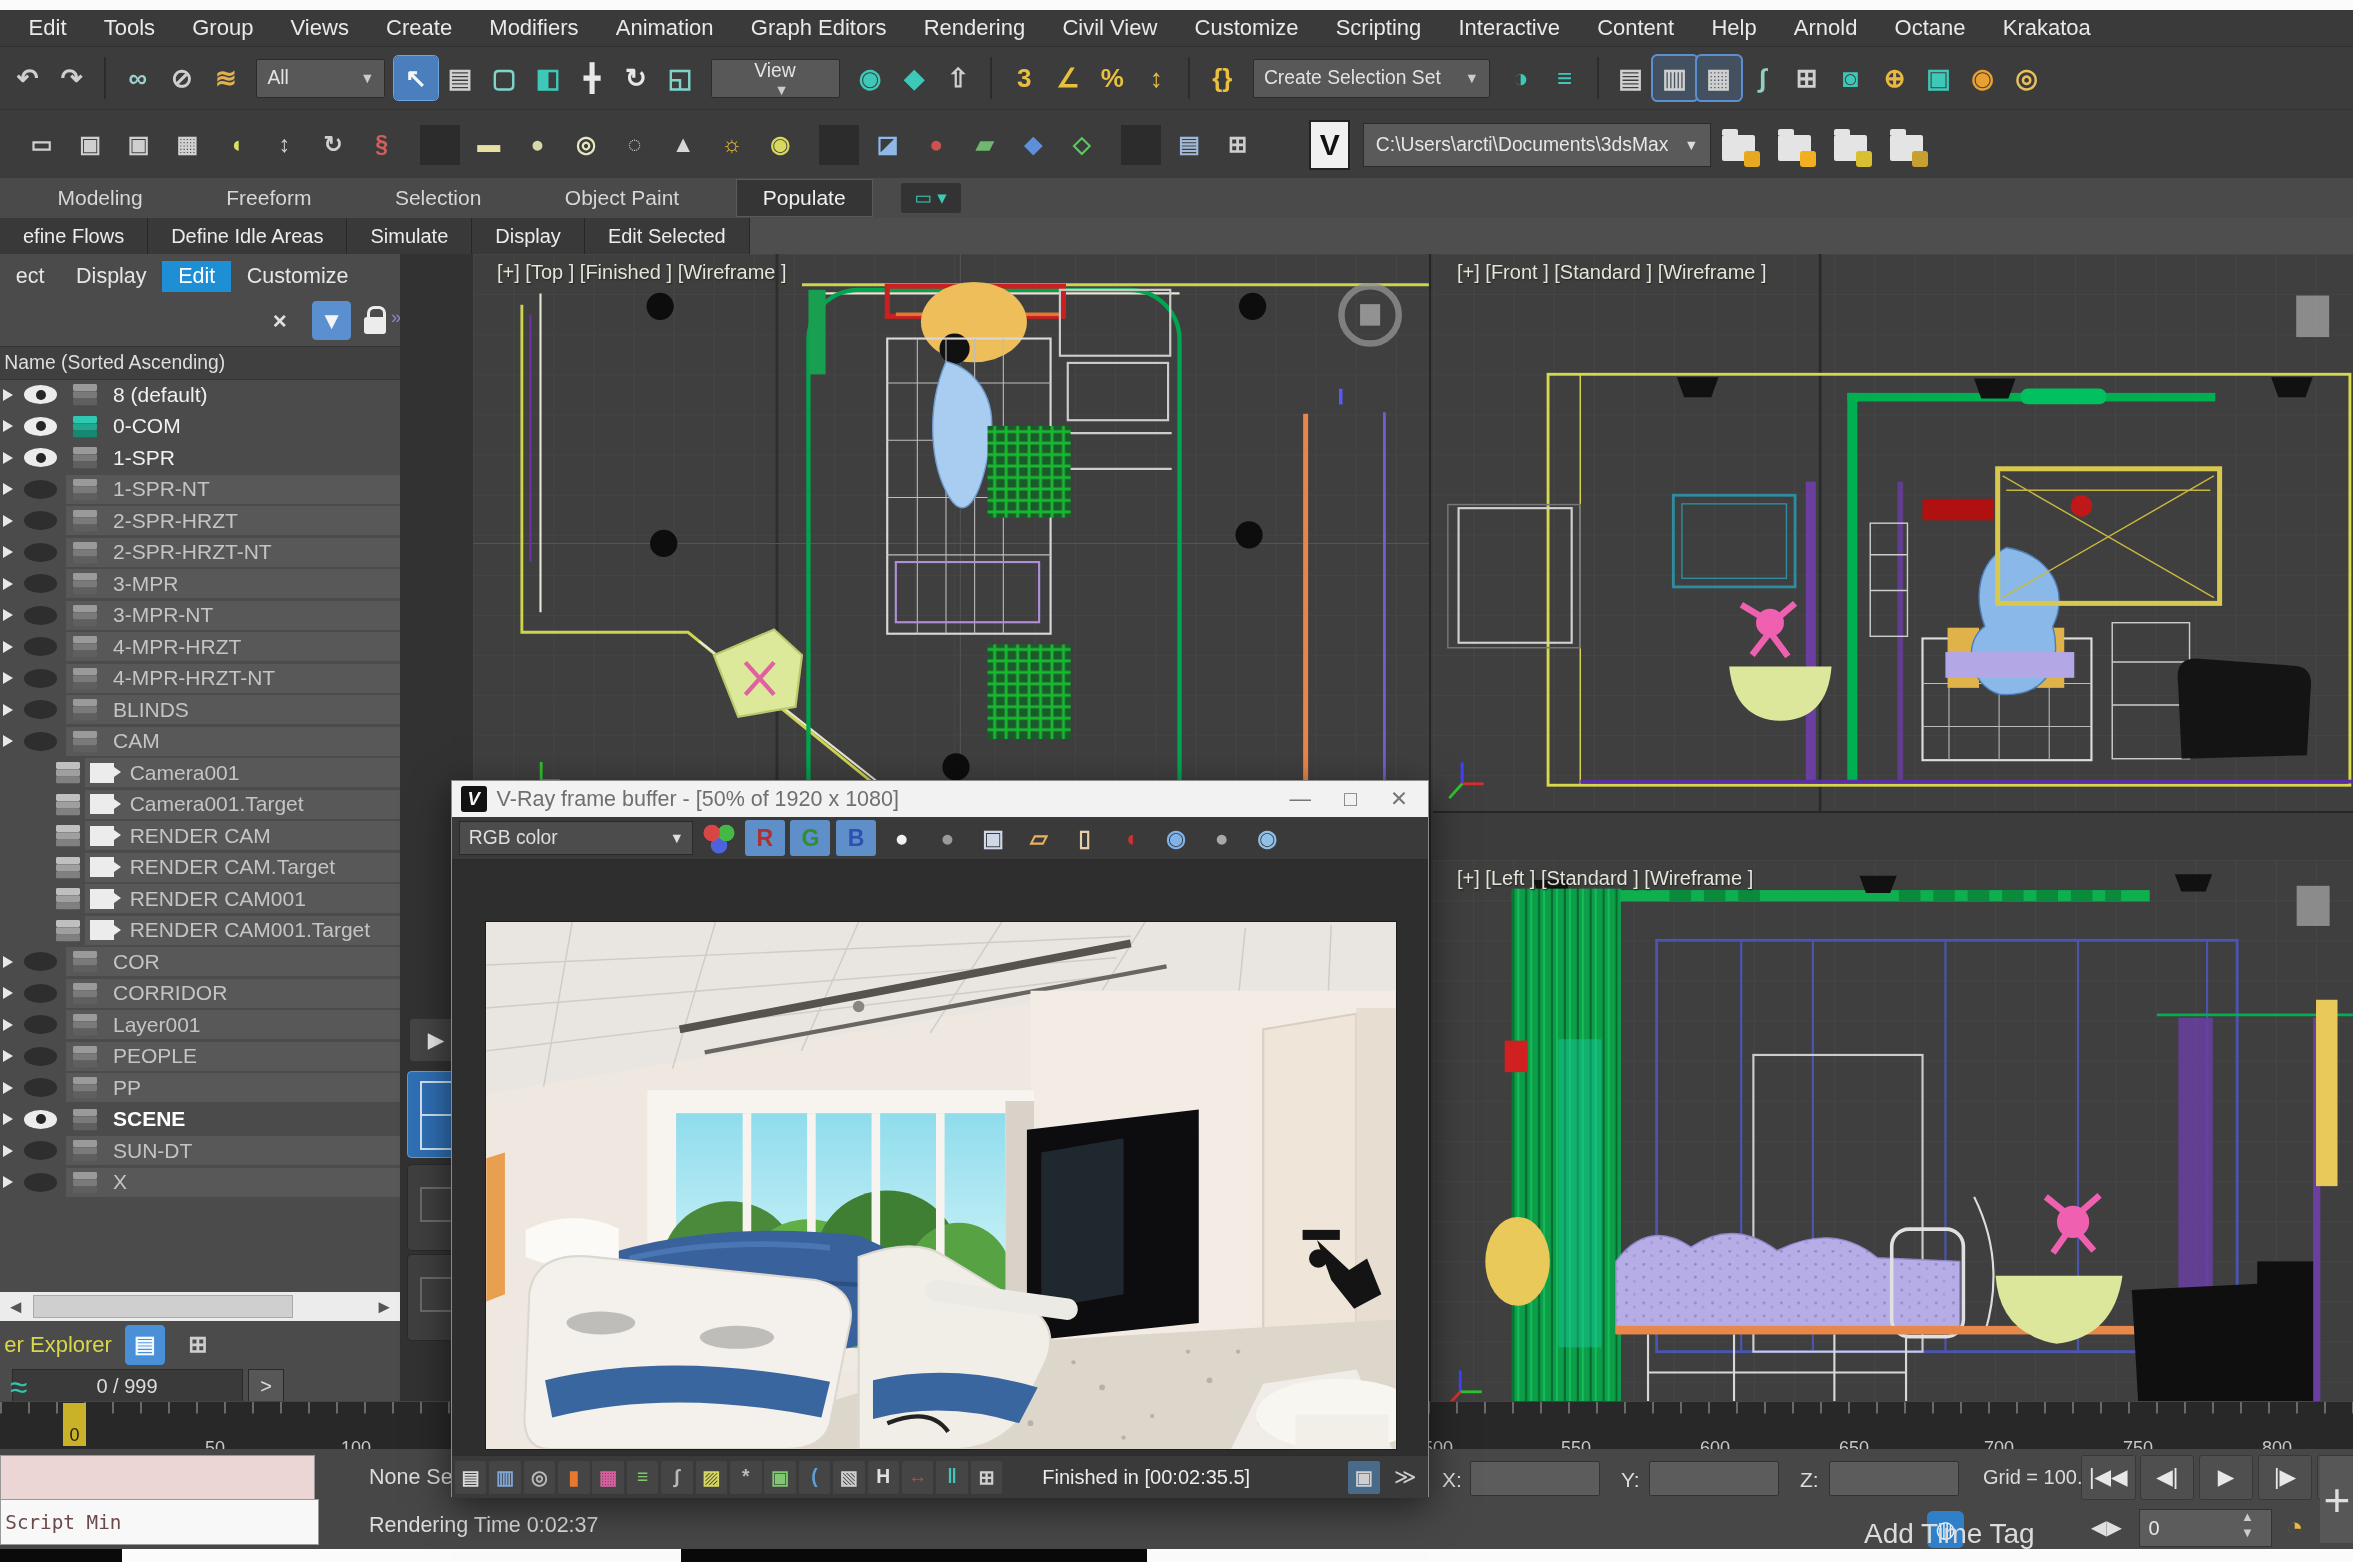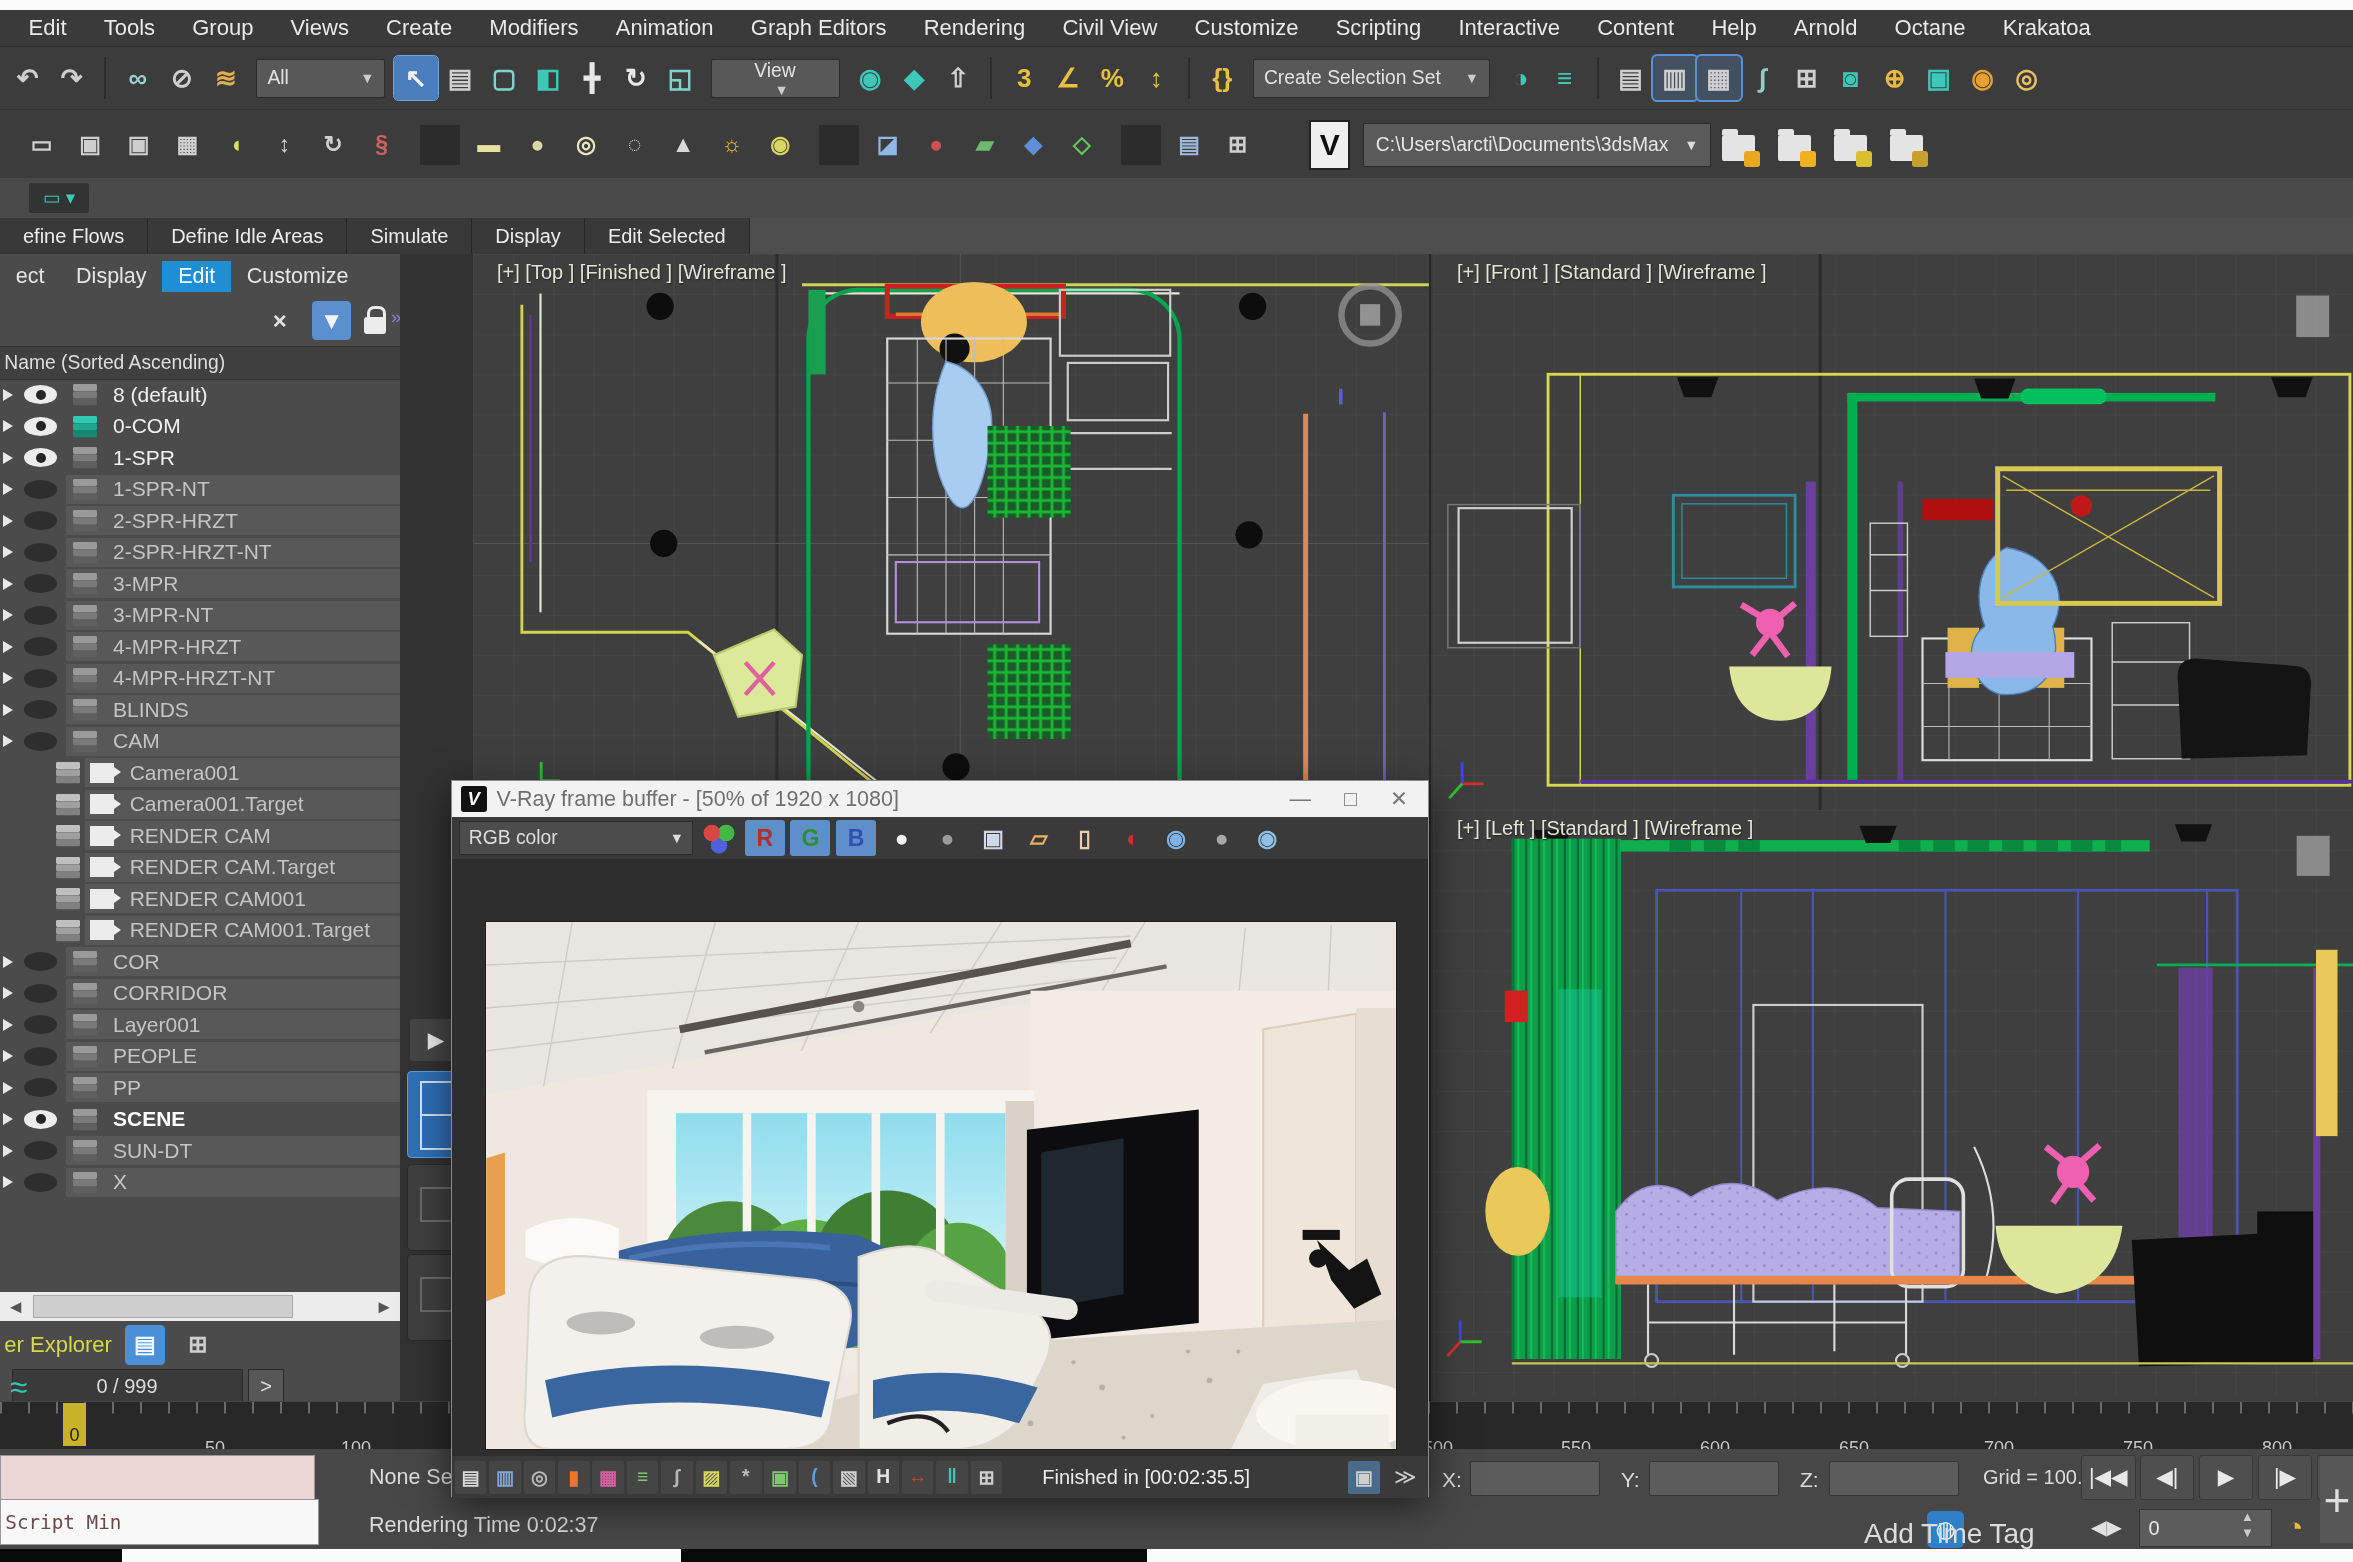--- a/index.html
+++ b/index.html
@@ -93,21 +93,21 @@
   #vpstrip .flyarrow{position:absolute;left:10px;top:765px;width:52px;height:42px;background:#454545;
     color:#e8e8e8;font-size:21.5px;display:flex;align-items:center;justify-content:center;border-radius:2.9px}
   .laybtn{position:absolute;left:7.2px;width:60px;height:85px;background:#3f3f3f;border:1.4px solid #2a2a2a;border-radius:4.3px}
   .laybtn .sq{position:absolute;left:11.5px;width:36px;height:31.5px;border:2.9px solid #6a6a6a}
   .laybtn.active{background:#2f6fb4;border-color:#5aa0e0}
   .laybtn.active .sq{border-color:#cfe2f4}
   
   .vp{background:#3f3f3f;overflow:hidden}
   #vp-top{left:473px;top:254px;width:956px;height:1147px;border-right:2.9px solid #262626}
   #vp-front{left:1433px;top:254px;width:921px;height:557px;border-bottom:2.9px solid #262626}
-  #vp-left{left:1433px;top:810px;width:921px;height:673px}
+  #vp-left{left:1433px;top:860px;width:921px;height:673px}
   .vplabel{position:absolute;left:24px;top:7.2px;color:#e4e4d8;font-size:20px;z-index:3;white-space:nowrap;text-shadow:0.7px 0.7px 1.4px #222}
   
   #timeline{left:0;top:1401px;width:2354px;height:48px;background:#282828;border-top:1.4px solid #444;
     background-image:repeating-linear-gradient(90deg,#6a6a6a 0 2.1px,transparent 2.1px 28px);background-size:100% 11.5px;background-repeat:no-repeat}
   #timeline .tick-label{position:absolute;top:36px;color:#c8c8c8;font-size:18px;transform:translateX(-50%)}
   #tl-marker{position:absolute;left:63px;top:1.4px;width:23px;height:43px;background:#c9b227;color:#1e1e1e;
     font-size:18px;display:flex;align-items:flex-end;justify-content:center}
   #curve-mini{position:absolute;left:10px;top:-33px;color:#2fc8b0;font-size:31.5px}
   
   #statusbar{left:0;top:1449px;width:2354px;height:100px;background:#474747}
@@ -379,20 +379,27 @@
   </span>
   <span style="display:flex;align-items:center">
     <span class="folderico" style="--acc: #e8a820;"></span>
       <span class="folderico" style="--acc: #f0b020;"></span>
       <span class="folderico" style="--acc: #d8c030;"></span>
       <span class="folderico" style="--acc: #c8a030;"></span>
   </span>
 </div>
 
 <div class="abs" id="ribbon">
+  <span style="display:flex;align-items:center">
+    <span class="rtab">Modeling</span>
+      <span class="rtab">Freeform</span>
+      <span class="rtab">Selection</span>
+      <span class="rtab">Object Paint</span>
+      <span class="rtab active">Populate</span>
+  </span>
   <span class="flyout">▭ ▾</span>
 </div>
 
 <div class="abs" id="ribsub">
   <span class="stab">efine Flows</span>
     <span class="stab">Define Idle Areas</span>
     <span class="stab">Simulate</span>
     <span class="stab">Display</span>
     <span class="stab">Edit Selected</span>
 </div>

